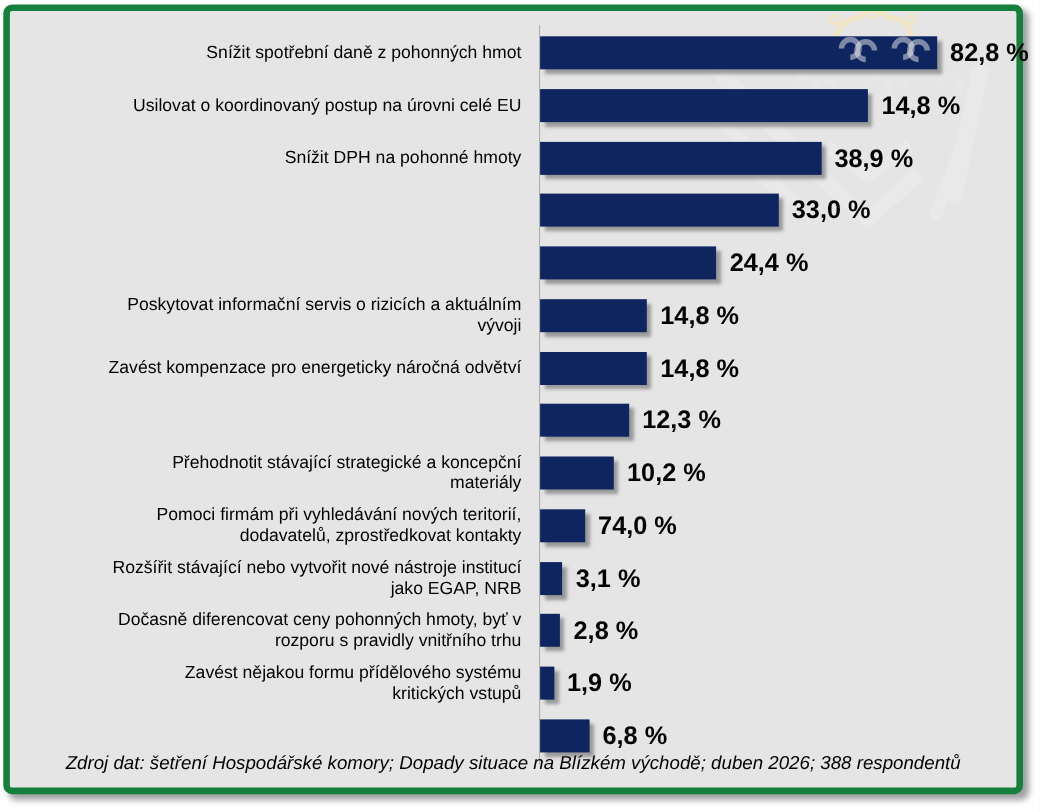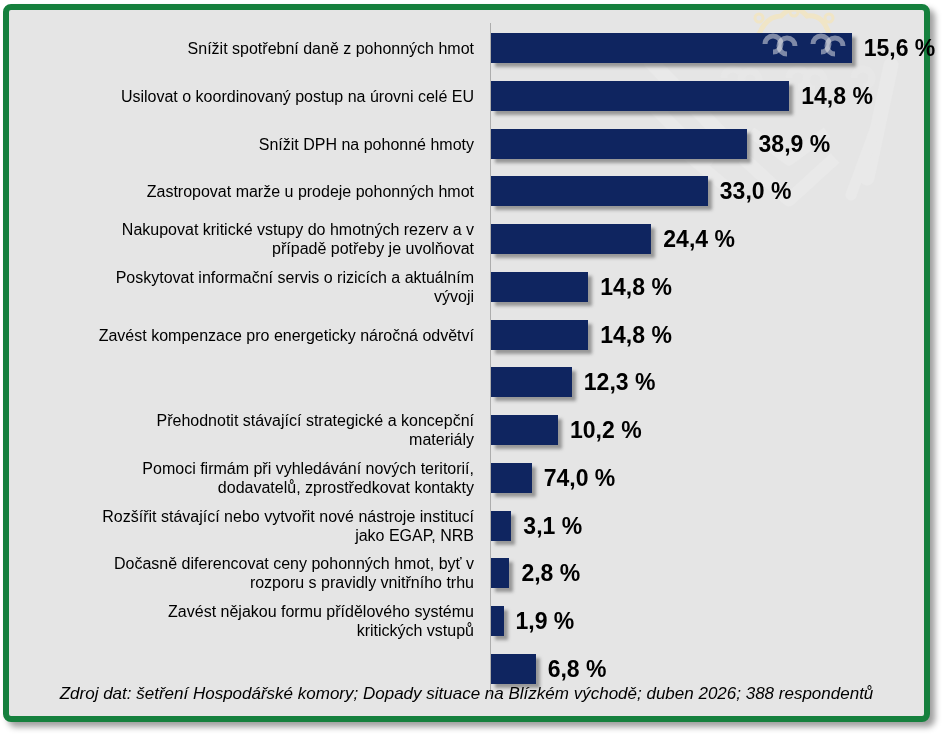--- a/index.html
+++ b/index.html
@@ -98,40 +98,37 @@
         <path d="M104,148 L150,190 L196,148" stroke-width="13"></path>
       </g>
     </svg>
 
     <div class="axis-line"></div>
 
     <div class="rows">
         <div class="row" style="top: 14px;">
           <div class="cat">Snížit spotřební daně z pohonných hmot</div>
           <div class="bar" style="width: 360.7px; background: rgb(15, 37, 96);"></div>
-          <div class="val" style="left: 854.693px;">15,6 %</div>
+          <div class="val" style="left: 854.693px;">82,8 %</div>
         </div>
         <div class="row" style="top: 61.77px;">
           <div class="cat">Usilovat o koordinovaný postup na úrovni celé EU</div>
           <div class="bar" style="width: 298.3px; background: rgb(15, 37, 96);"></div>
           <div class="val" style="left: 792.278px;">14,8 %</div>
         </div>
         <div class="row" style="top: 109.54px;">
           <div class="cat">Snížit DPH na pohonné hmoty</div>
           <div class="bar" style="width: 255.6px; background: rgb(15, 37, 96);"></div>
           <div class="val" style="left: 749.573px;">38,9 %</div>
         </div>
         <div class="row" style="top: 157.31px;">
-          <div class="cat">Zastropovat marže u prodeje pohonných hmot</div>
           <div class="bar" style="width: 216.8px; background: rgb(15, 37, 96);"></div>
           <div class="val" style="left: 710.81px;">33,0 %</div>
         </div>
         <div class="row" style="top: 205.08px;">
-          <div class="cat">Nakupovat kritické vstupy do hmotných rezerv a v
-případě potřeby je uvolňovat</div>
           <div class="bar" style="width: 160.3px; background: rgb(15, 37, 96);"></div>
           <div class="val" style="left: 654.308px;">24,4 %</div>
         </div>
         <div class="row" style="top: 252.85px;">
           <div class="cat">Poskytovat informační servis o rizicích a aktuálním
 vývoji</div>
           <div class="bar" style="width: 97.2px; background: rgb(15, 37, 96);"></div>
           <div class="val" style="left: 591.236px;">14,8 %</div>
         </div>
         <div class="row" style="top: 300.62px;">
@@ -155,21 +152,21 @@
           <div class="bar" style="width: 40.7px; background: rgb(15, 37, 96);"></div>
           <div class="val" style="left: 534.734px;">74,0 %</div>
         </div>
         <div class="row" style="top: 491.7px;">
           <div class="cat">Rozšířit stávající nebo vytvořit nové nástroje institucí
 jako EGAP, NRB</div>
           <div class="bar" style="width: 20.4px; background: rgb(15, 37, 96);"></div>
           <div class="val" style="left: 514.367px;">3,1 %</div>
         </div>
         <div class="row" style="top: 539.47px;">
-          <div class="cat">Dočasně diferencovat ceny pohonných hmot, byť v
+          <div class="cat">Dočasně diferencovat ceny pohonných hmoty, byť v
 rozporu s pravidly vnitřního trhu</div>
           <div class="bar" style="width: 18.4px; background: rgb(15, 37, 96);"></div>
           <div class="val" style="left: 512.396px;">2,8 %</div>
         </div>
         <div class="row" style="top: 587.24px;">
           <div class="cat">Zavést nějakou formu přídělového systému
 kritických vstupů</div>
           <div class="bar" style="width: 12.5px; background: rgb(15, 37, 96);"></div>
           <div class="val" style="left: 506.483px;">1,9 %</div>
         </div>

